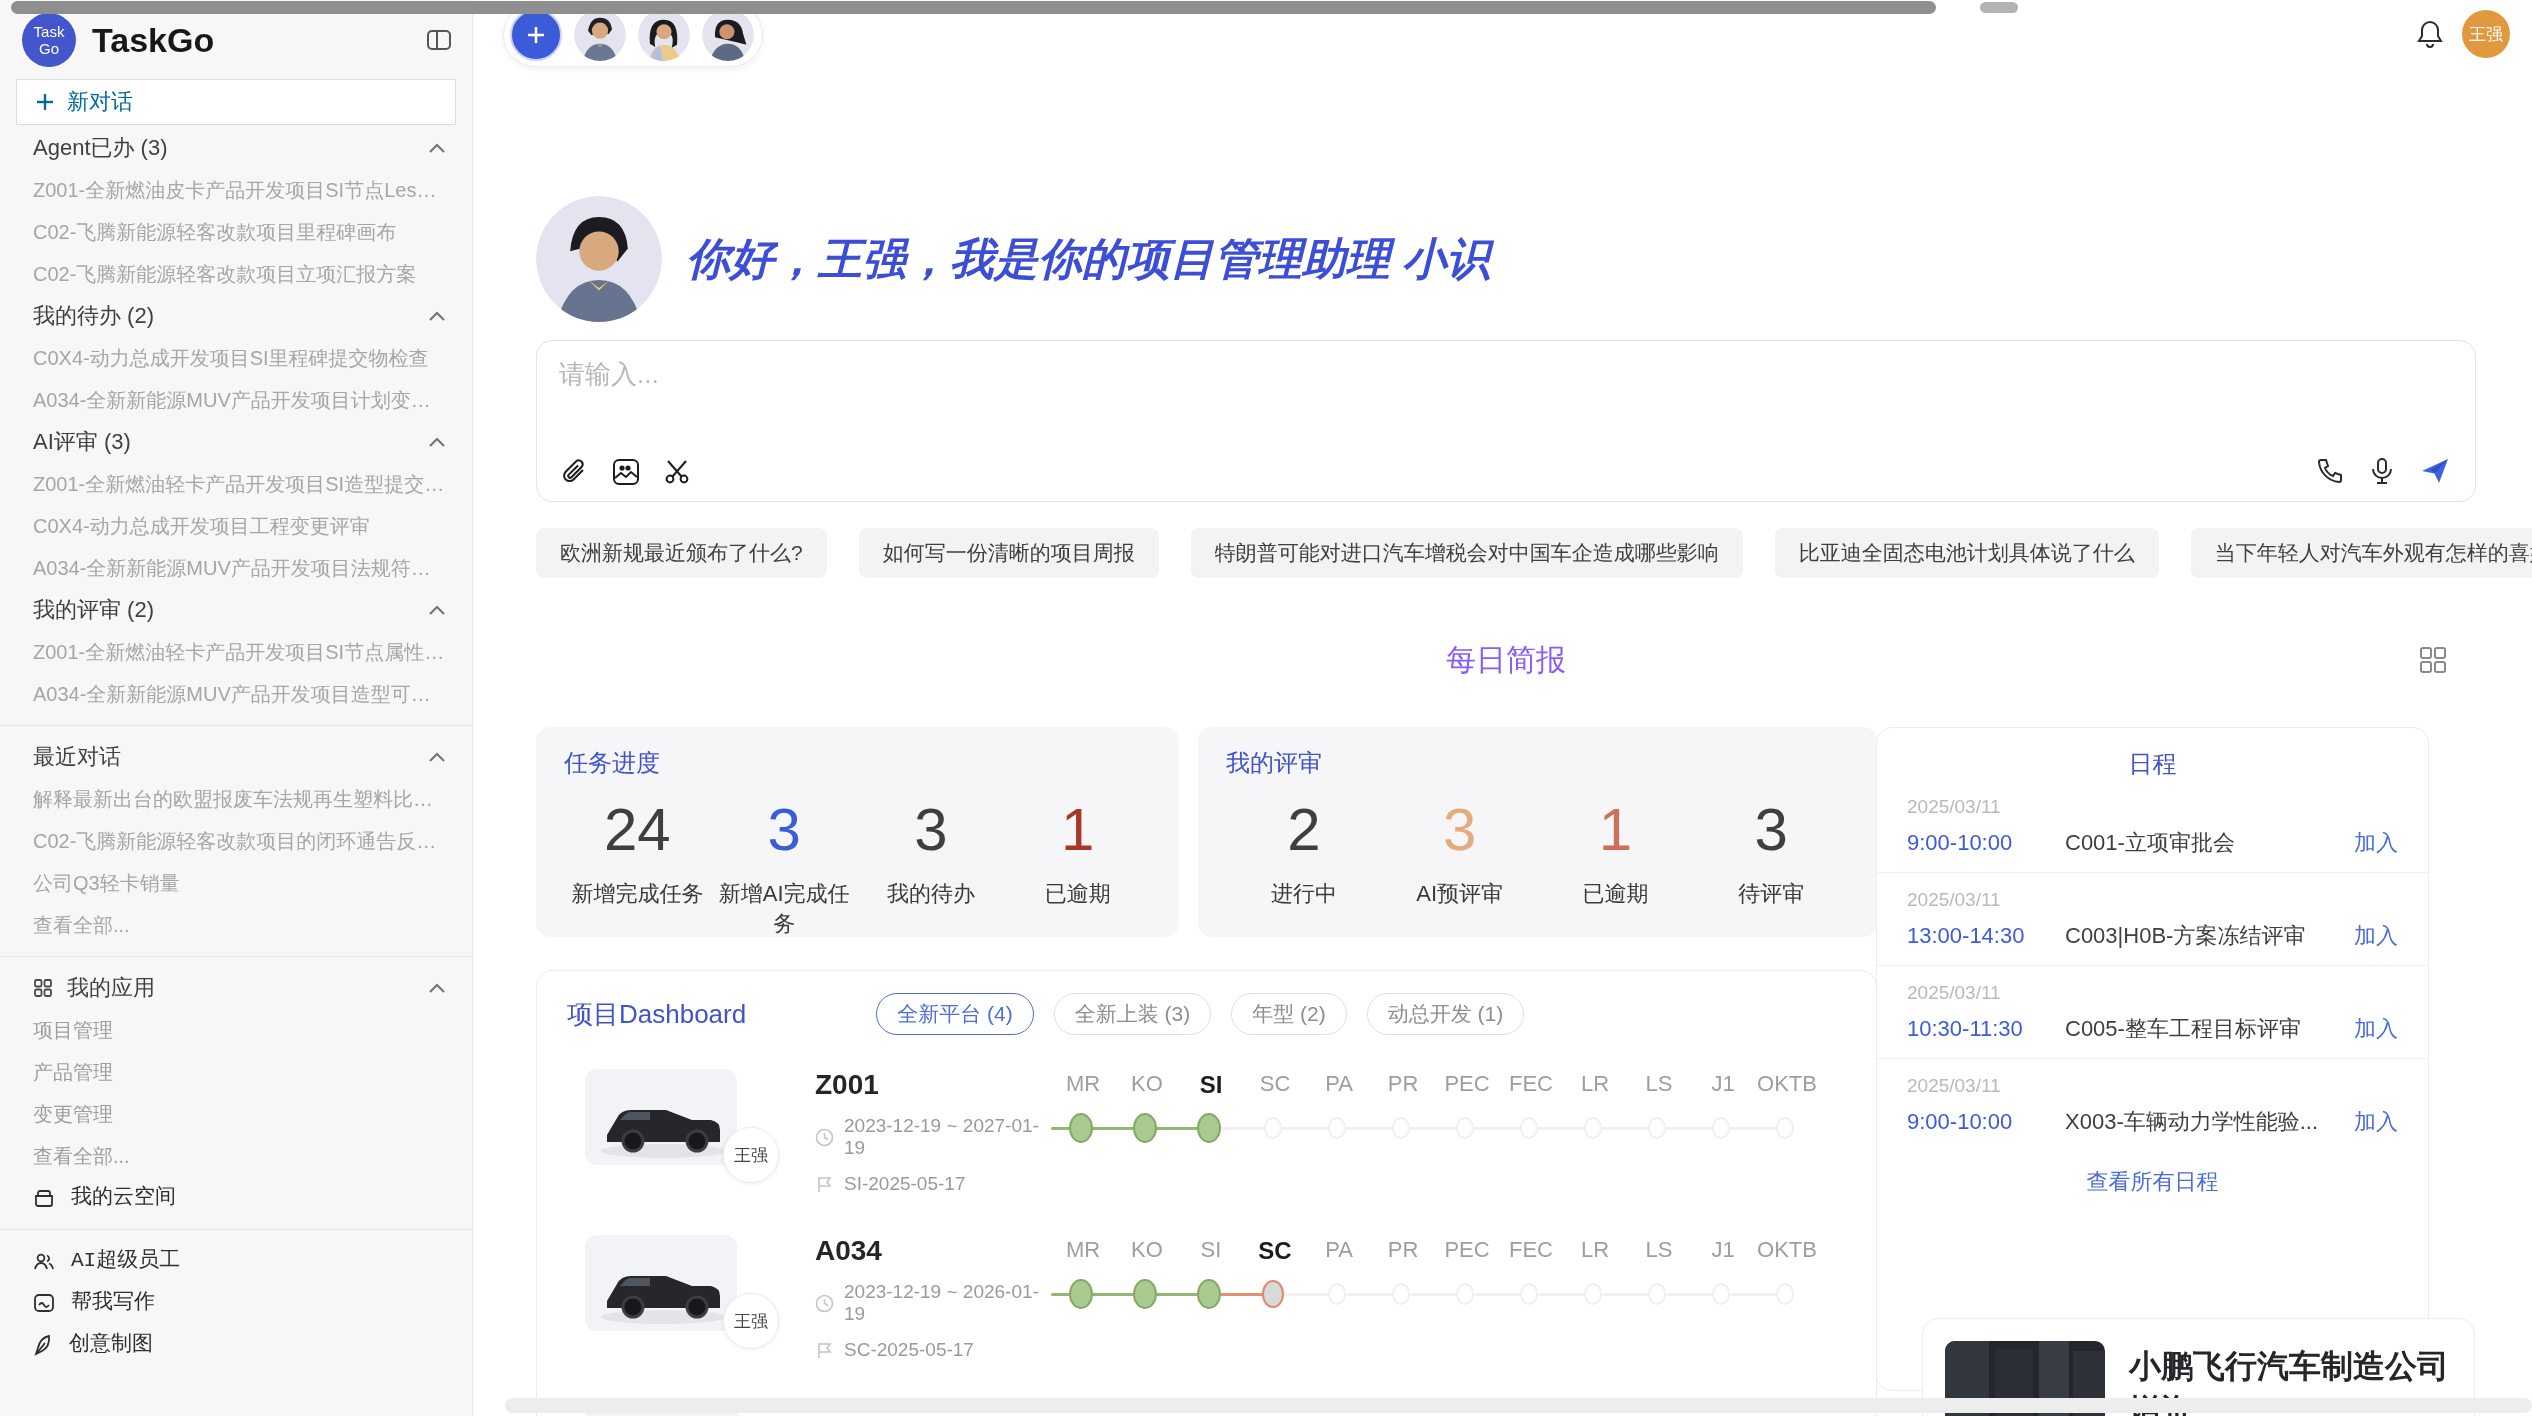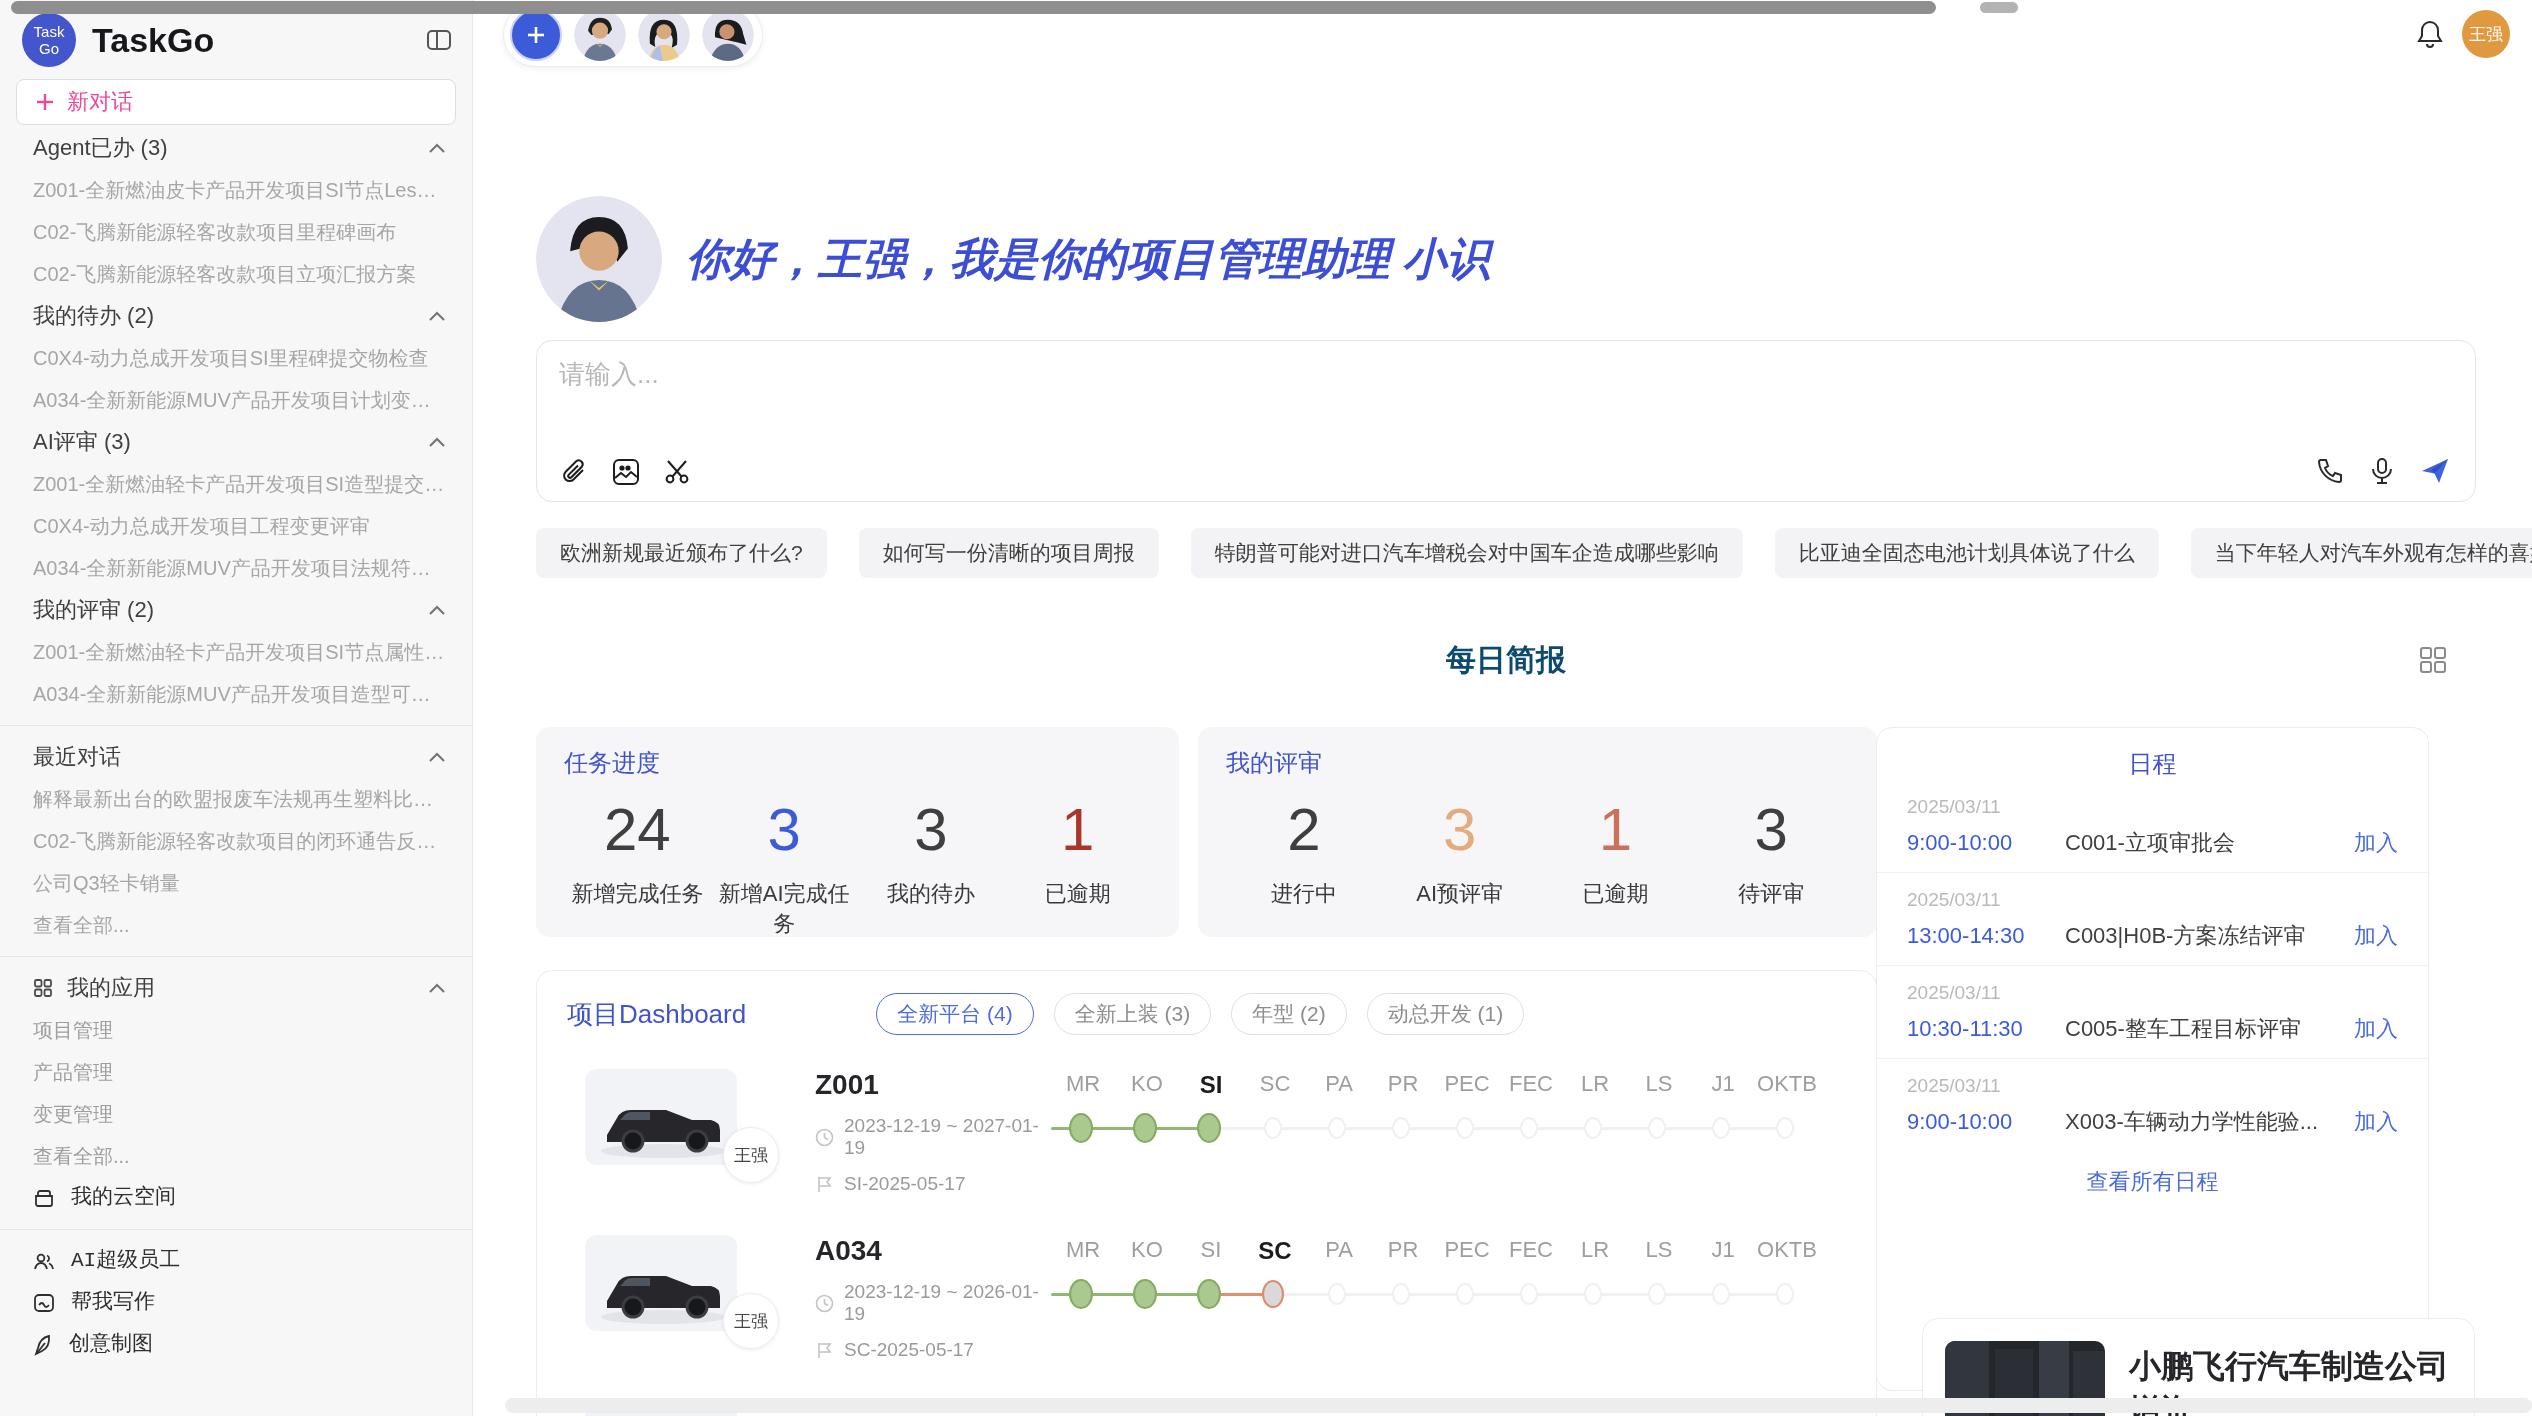--- a/index.html
+++ b/index.html
@@ -10,21 +10,21 @@
   
   .sidebar { position:absolute; left:0; top:0; width:473px; height:1416px;
              background:#f7f7f8; border-right:1px solid #e9e9ec; padding:10px 0 0 0; overflow:hidden; }
   .logo-row { display:flex; align-items:center; height:60px; padding:0 20px 0 22px; }
   .logo-circle { width:54px; height:54px; border-radius:50%; background:#4356cc; color:#fff;
                  display:flex; flex-direction:column; align-items:center; justify-content:center;
                  font-size:15px; line-height:17px; font-weight:500; flex:0 0 auto; }
   .logo-title { font-size:34px; font-weight:700; color:#17181c; margin-left:16px; }
   .collapse-btn { margin-left:auto; color:#555; cursor:pointer; display:flex; }
   .newchat-btn { margin:9px 16px 0 16px; height:46px; background:#fff; border:1px solid #dcdce2;
-                 border-radius:8px; display:flex; align-items:center; padding:0 18px; color:#ec4899;
+                 border-radius:1px; display:flex; align-items:center; padding:0 18px; color:#0369a1;
                  font-size:22px; gap:12px; cursor:pointer; }
   .side-list { margin-top:2px; }
   .srow { height:42px; line-height:42px; padding:0 26px 0 33px; white-space:nowrap; overflow:hidden;
           text-overflow:ellipsis; font-size:20px; color:#a6a6a6; cursor:pointer; }
   .srow.header { font-size:22px; color:#404040; cursor:default; display:flex; align-items:center; }
   .srow.header .chev { margin-left:auto; color:#737373; display:flex; cursor:pointer; }
   .srow.header .h-ic { margin-right:14px; display:flex; color:#4a4a4a; }
   .srow.dark { color:#2f2f2f; font-size:21px; display:flex; align-items:center; gap:16px;font-family:Liberation Mono, monospace; }
   .srow.sub { color:#9e9e9e; }
   .sdivider { height:1px; background:#e7e7ea; margin:10px 0; }
@@ -56,21 +56,21 @@
   .composer-icons-r { position:absolute; right:24px; bottom:14px; display:flex; gap:22px; align-items:center; color:#2b2b2b; }
   .cicon { cursor:pointer; display:flex; }
 
   
   .chips { position:absolute; left:536px; top:528px; width:1940px; display:flex; gap:32px; }
   .chip { height:50px; background:#f3f3f5; border-radius:8px; display:flex; align-items:center;
           padding:0 24px; font-size:21px; color:#3f3f3f; white-space:nowrap; cursor:pointer; }
 
   
   .brief-title { position:absolute; left:536px; top:640px; width:1940px; text-align:center;
-                 font-size:30px; font-weight:700; color:#0c4a6e; }
+                 font-size:30px; font-weight:400; color:#8b5cf6; }
   .brief-grid-icon { position:absolute; left:2418px; top:645px; color:#8a8a8a; cursor:pointer; }
   .stat-card { position:absolute; top:727px; height:210px; background:#f6f6f8; border-radius:14px; padding:20px 28px; }
   .stat-card .sc-title { font-size:24px; color:#4053cc; }
   .stat-grid { display:flex; margin-top:14px; }
   .stat-col { flex:1; text-align:center; }
   .stat-val { font-size:60px; font-weight:500; line-height:74px; }
   .stat-lab { font-size:22px; color:#3a3a3a; margin-top:12px; }
 
   
   .dash { position:absolute; left:536px; top:970px; width:1341px; height:500px; background:#fff;

